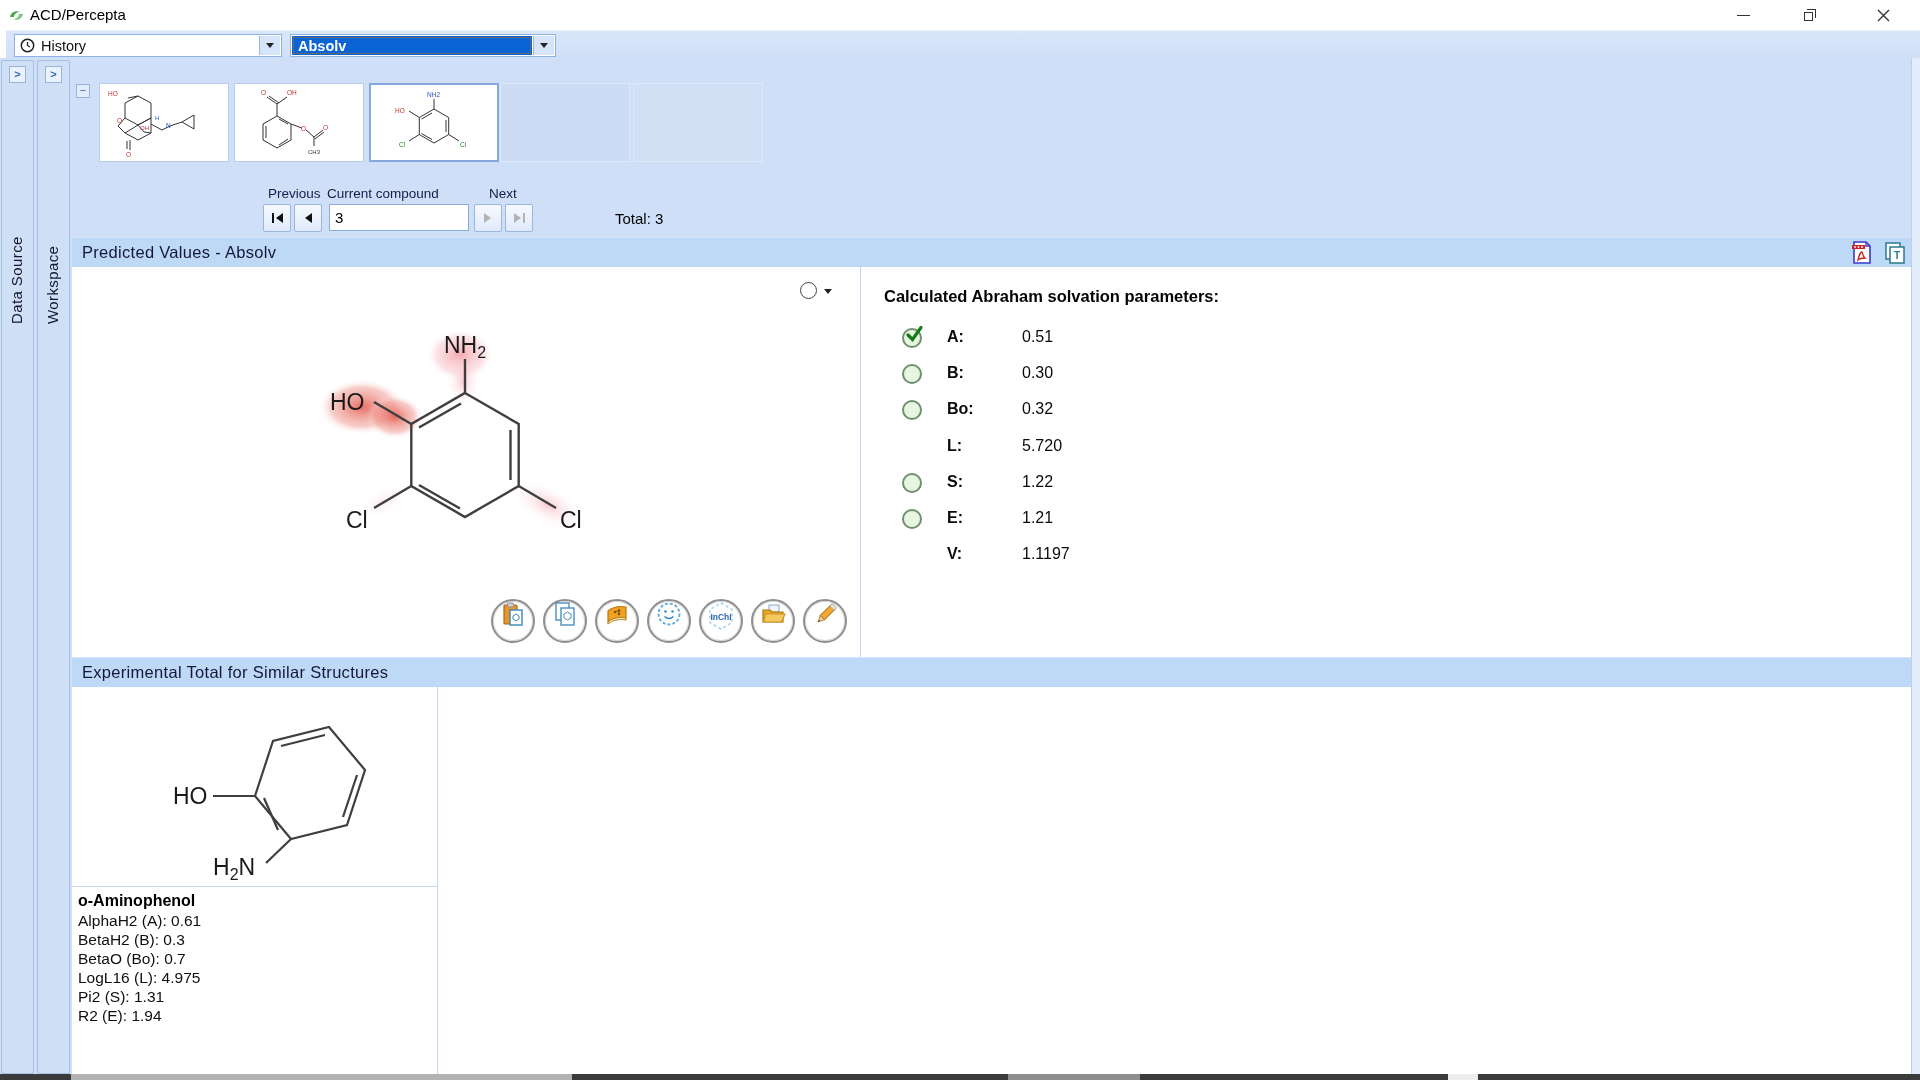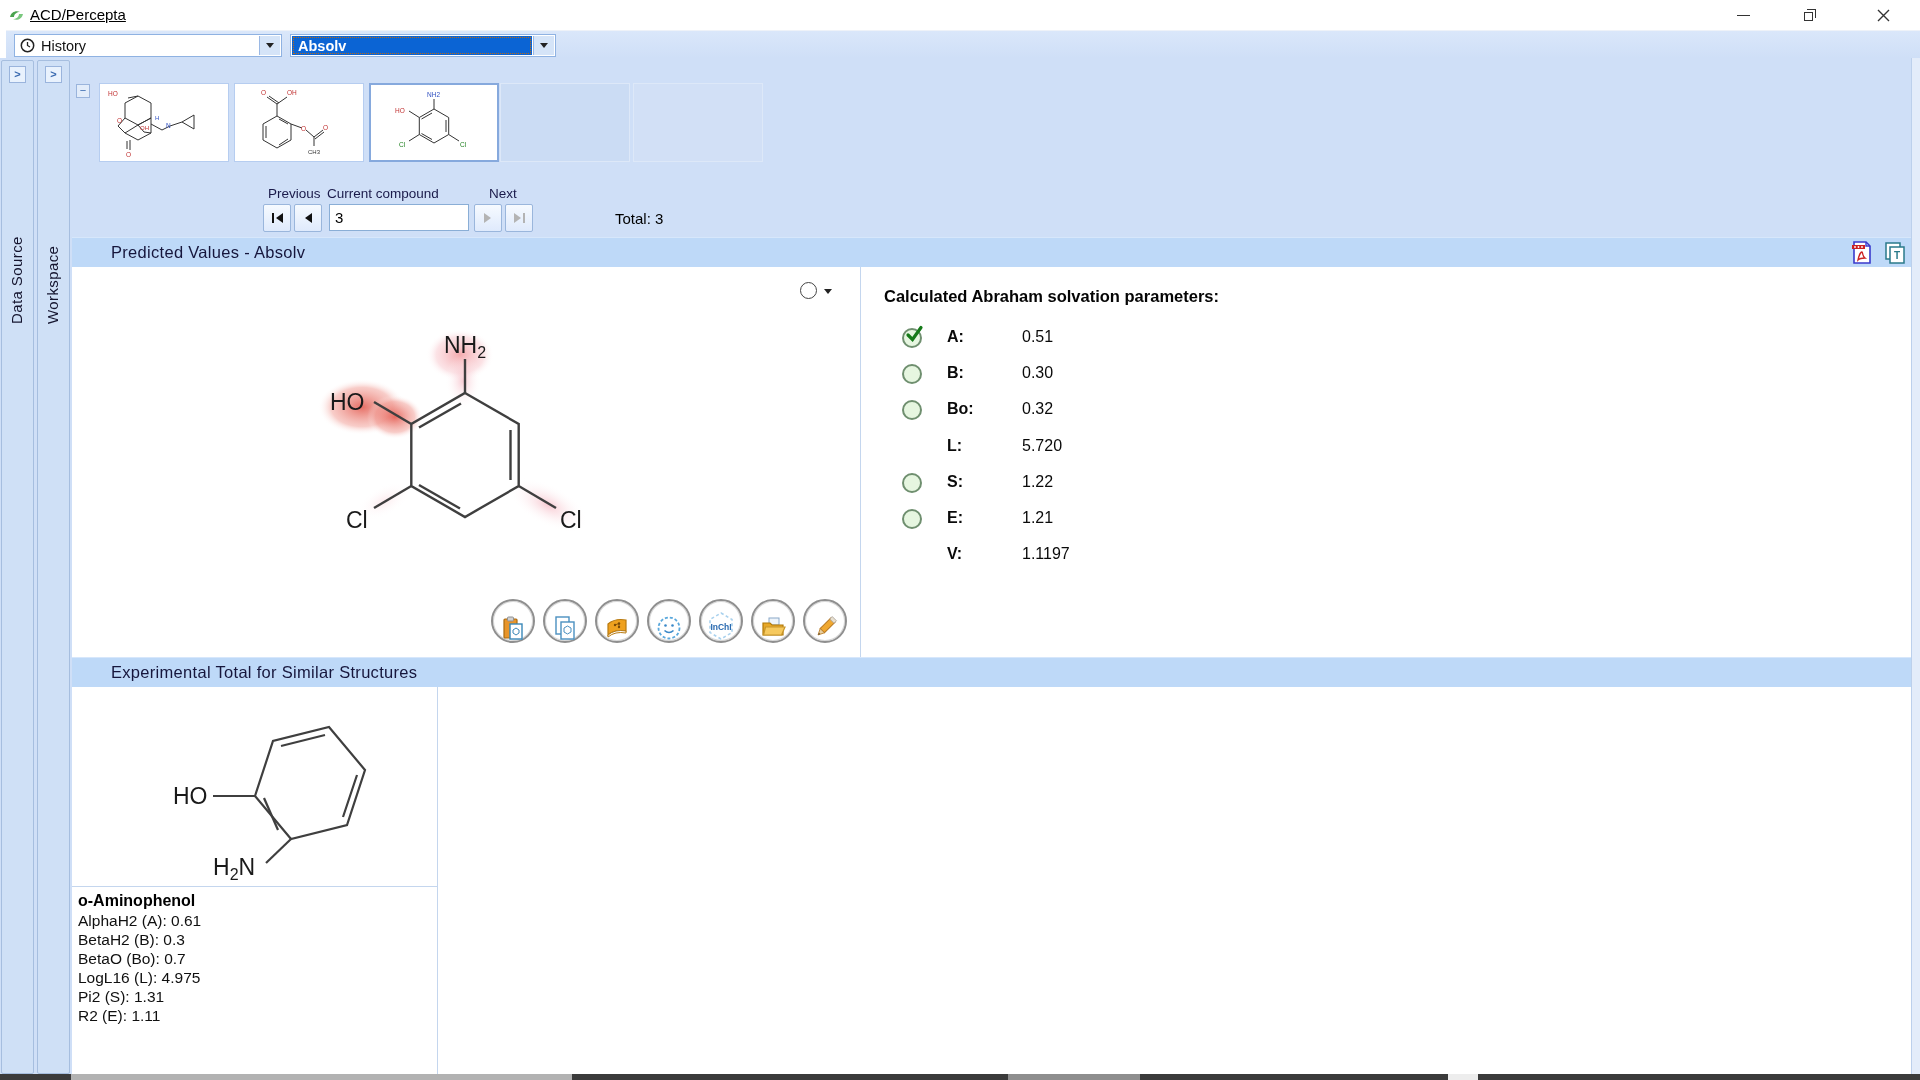--- a/index.html
+++ b/index.html
@@ -2,21 +2,21 @@
 <html style="--header-bg: #bed9f8; --toolbar-bg: #cfdff7; --combo-selected-bg: #0b64d4; --radio-fill: #e6f6e0; --radio-border: #6f8f6f; --check-green: #157a18; --glow-red: #e04a3e; --glow-pink: #f2a2b0;"><head>
 <meta charset="utf-8">
 <style>
   * { margin:0; padding:0; box-sizing:border-box; }
   html,body { width:1920px; height:1080px; overflow:hidden;
     font-family:"Liberation Sans", sans-serif; background:#fff; }
   .abs { position:absolute; }
 
   
   .titlebar { position:absolute; left:0; top:0; width:1920px; height:30px; background:#ffffff; }
-  .app-title { position:absolute; left:30px; top:6px; font-size:15px; color:#000;text-decoration:underline; }
+  .app-title { position:absolute; left:30px; top:6px; font-size:15px; color:#000; }
   .winbtn { position:absolute; top:0; width:42px; height:30px; display:flex; align-items:center; justify-content:center; }
 
   
   .toolbar { position:absolute; left:0; top:30px; width:1920px; height:28px;
     background:linear-gradient(#dae7fa, var(--toolbar-bg,#cfdff7)); border-top:1px solid #eef2f8;margin-left:6px; }
   .combo { position:absolute; top:3px; height:23px; background:#fff; border:1px solid #8fb2e2; }
   .combo-arrow { position:absolute; right:1px; top:1px; width:21px; height:19px;
     background:#d5e4f8; border-left:1px solid #9ab8e4; display:flex; align-items:center; justify-content:center; }
   .tri-down { width:0; height:0; border-left:4px solid transparent; border-right:4px solid transparent; border-top:5px solid #222; }
   .combo-label { position:absolute; left:26px; top:3px; font-size:14.5px; color:#111; }
@@ -48,41 +48,41 @@
   .nav-btn { position:absolute; top:204px; width:28px; height:28px;
     background:linear-gradient(#f6faff,#dfeafc); border:1px solid #9ab6dc; border-radius:2px;
     display:flex; align-items:center; justify-content:center; }
   .nav-input { position:absolute; left:329px; top:204px; width:140px; height:27px;
     border:1px solid #8aaed6; font-size:15px; font-family:"Liberation Sans",sans-serif; padding-left:5px; }
   .total-text { position:absolute; left:615px; top:210px; font-size:15px; color:#000; }
 
   
   .sec-header { position:absolute; left:72px; width:1839px; height:30px;
     background:var(--header-bg,#bed9f8); border-top:1px solid #d7e7fb; }
-  .sec-header span { position:absolute; left:10px; top:5px; font-size:16.5px; color:#16163c; letter-spacing:.3px;margin-left:29px; }
+  .sec-header span { position:absolute; left:10px; top:5px; font-size:16.5px; color:#16163c; letter-spacing:.3px; }
   .panel { position:absolute; left:72px; width:1839px; background:#fff; }
   .vline { position:absolute; width:1px; background:#c4d6ee; }
   .hline { position:absolute; height:1px; background:#c4d6ee; }
 
   
   .circ-dd-circle { position:absolute; left:800px; top:282px; width:17px; height:17px;
     border:1.6px solid #444; border-radius:50%; background:#fff; }
   .circ-dd-arrow { position:absolute; left:824px; top:289px; }
 
   
   .params-title { position:absolute; left:884px; top:287px; font-size:16.5px; font-weight:bold; color:#050505; }
   .p-radio { position:absolute; left:902px; width:20px; height:20px; border-radius:50%;
     background:var(--radio-fill,#e6f6e0); border:2px solid var(--radio-border,#6f8f6f); }
   .p-label { position:absolute; left:947px; font-size:16px; font-weight:bold; color:#0a0a0a; }
   .p-value { position:absolute; left:1022px; font-size:16px; color:#0a0a0a; }
 
   
   .act-btn { position:absolute; top:599px; width:44px; height:44px; border-radius:50%;
     background:#fff; border:2px solid #8f8f8f; box-shadow:0 0 0 1px #d8d8d8 inset;
-    display:flex; align-items:flex-end; justify-content:center; }
+    display:flex; align-items:flex-start; justify-content:center; }
 
   
   .exp-name { position:absolute; left:78px; top:892px; font-size:16px; font-weight:bold; color:#000; }
   .exp-prop { position:absolute; left:78px; font-size:15.5px; color:#101010; }
 
   
   .strip-seg { position:absolute; top:1074px; height:6px; }
 
   svg text { font-family:"Liberation Sans",sans-serif; }
   .right-edge { position:absolute; left:1911px; top:58px; width:9px; height:1016px;
@@ -445,21 +445,21 @@
   <text x="88" y="109" font-size="23" fill="#1a1a1a">HO</text>
   <text x="128" y="180" font-size="23" fill="#1a1a1a"><tspan>H</tspan><tspan dy="5" font-size="16">2</tspan><tspan dy="-5" font-size="23">N</tspan></text>
 </svg>
 
 <div class="exp-name">o-Aminophenol</div>
 <div class="exp-prop" style="top:912px">AlphaH2 (A): 0.61</div>
 <div class="exp-prop" style="top:931px">BetaH2 (B): 0.3</div>
 <div class="exp-prop" style="top:950px">BetaO (Bo): 0.7</div>
 <div class="exp-prop" style="top:969px">LogL16 (L): 4.975</div>
 <div class="exp-prop" style="top:988px">Pi2 (S): 1.31</div>
-<div class="exp-prop" style="top:1007px">R2 (E): 1.11</div>
+<div class="exp-prop" style="top:1007px">R2 (E): 1.94</div>
 
 <div class="right-edge"></div>
 
 <div>
   <div class="strip-seg" style="left:0;width:71px;background:#3b3b3b"></div>
   <div class="strip-seg" style="left:71px;width:501px;background:#b2b2b2"></div>
   <div class="strip-seg" style="left:572px;width:436px;background:#3b3b3b"></div>
   <div class="strip-seg" style="left:1008px;width:132px;background:#8e8e8e"></div>
   <div class="strip-seg" style="left:1140px;width:308px;background:#3b3b3b"></div>
   <div class="strip-seg" style="left:1448px;width:30px;background:#ededed"></div>

